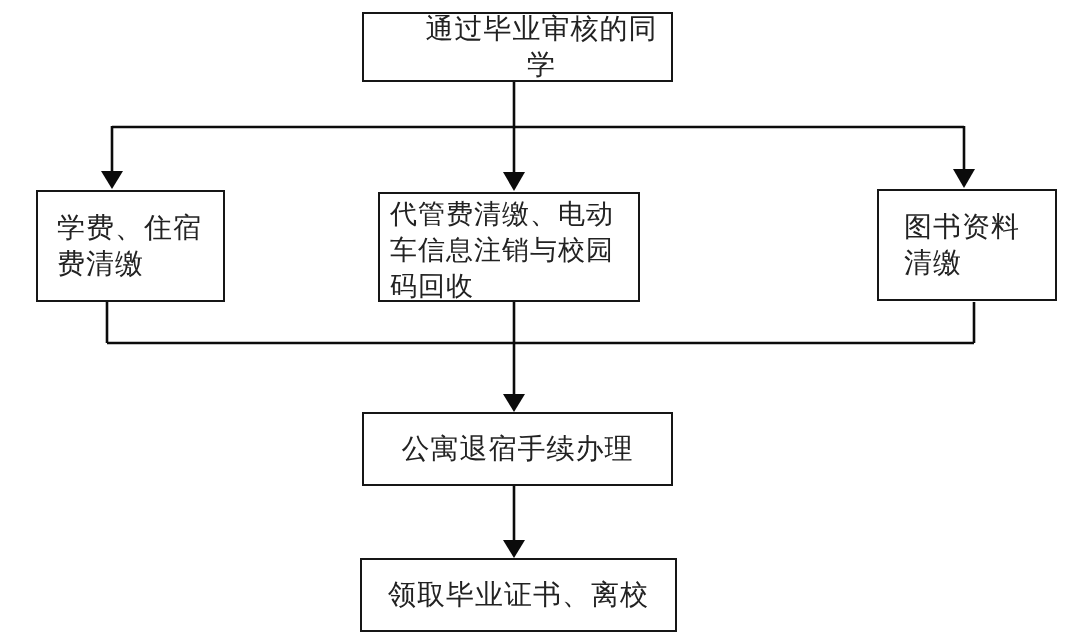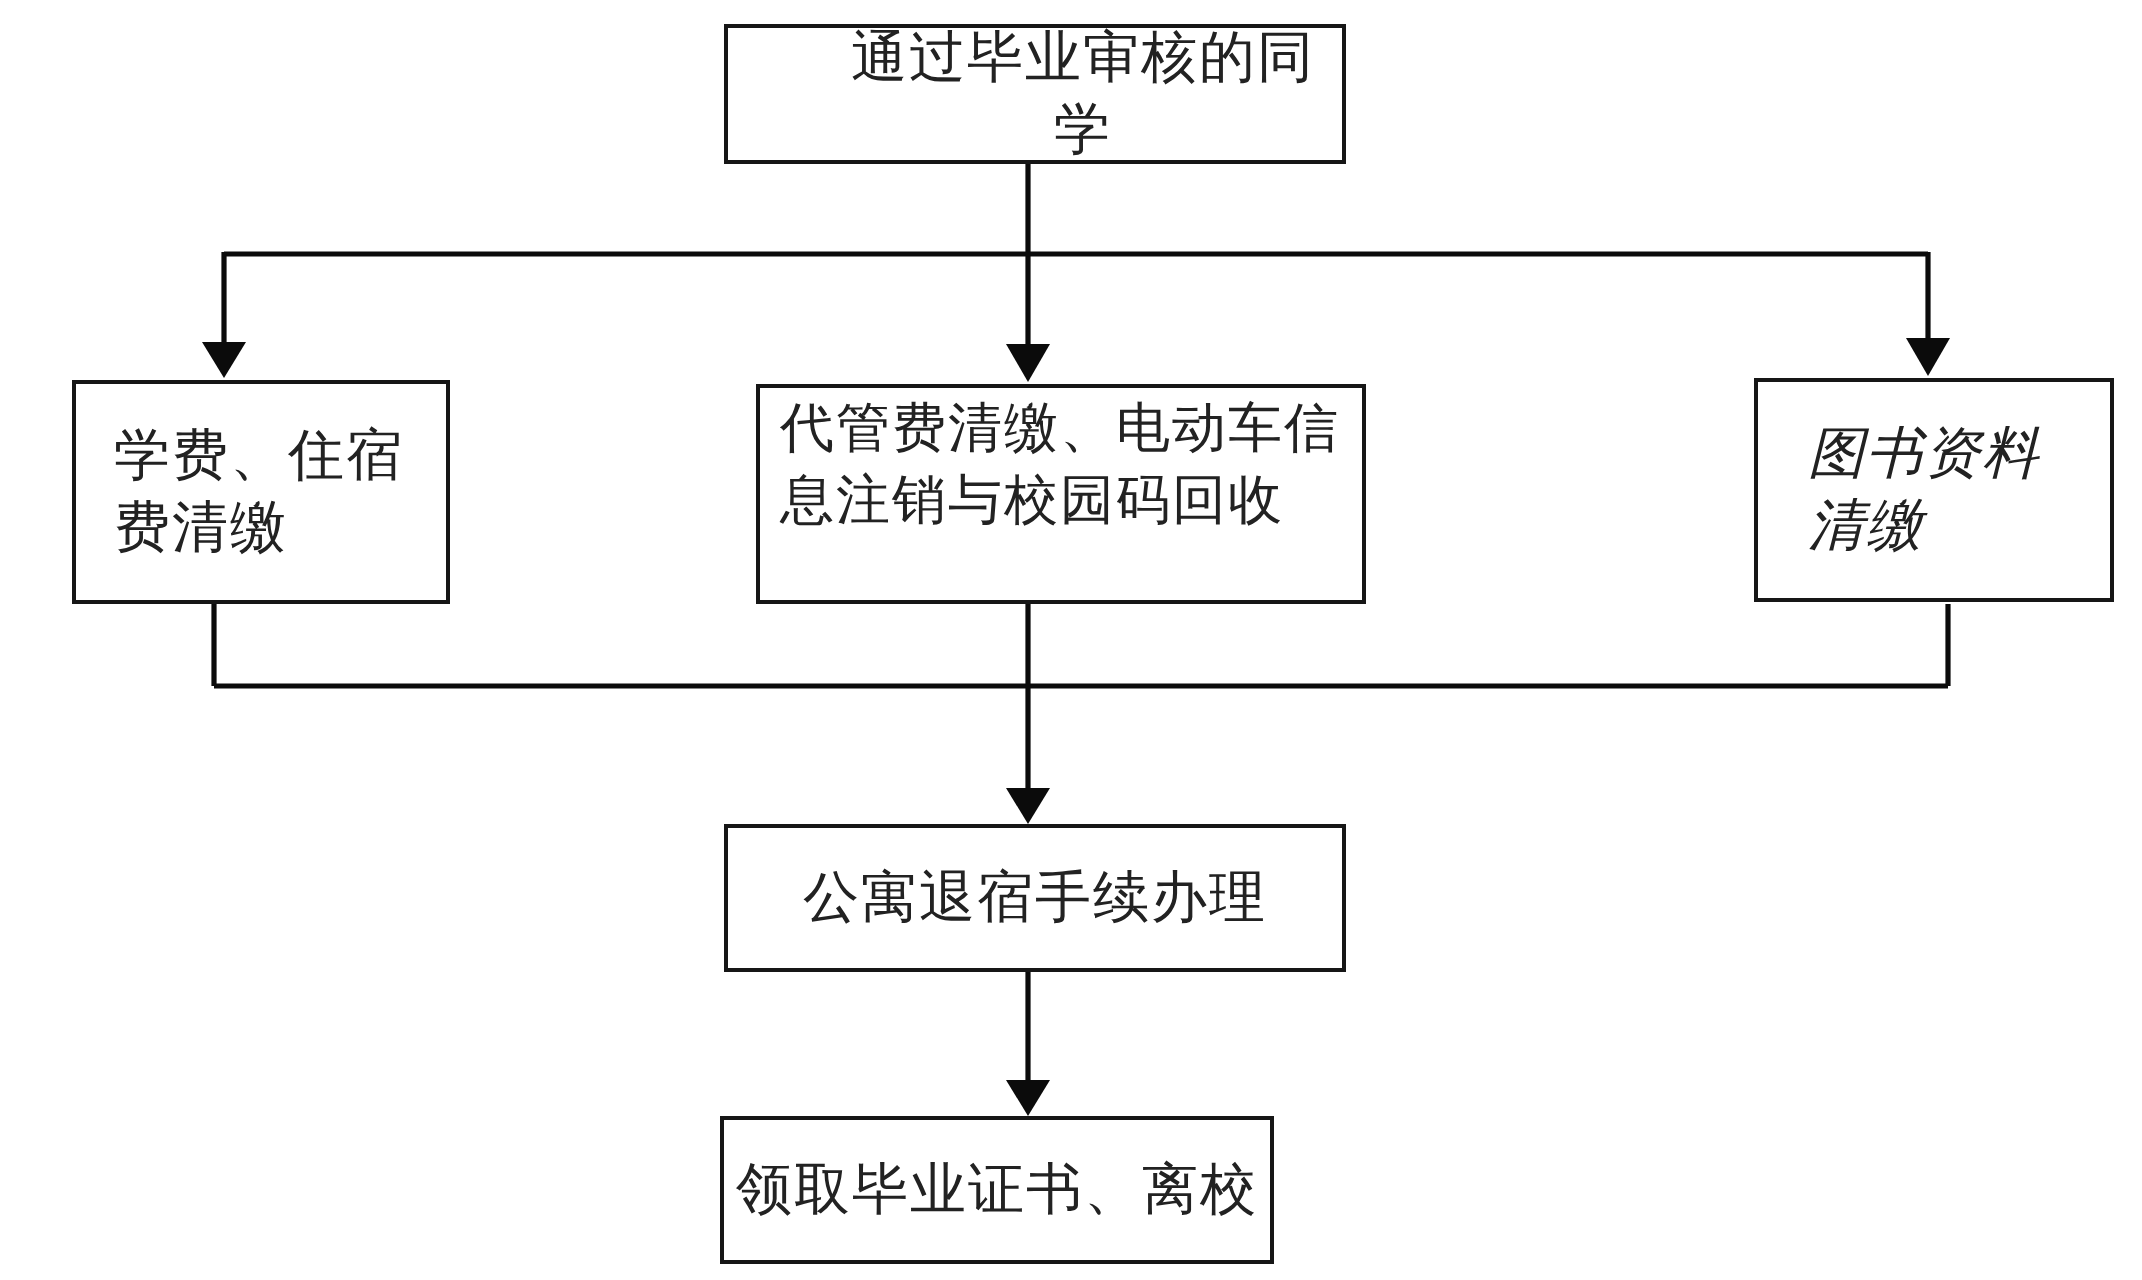--- a/index.html
+++ b/index.html
@@ -36,24 +36,24 @@
     font-size: 28px;
     line-height: 36px;
     display: flex;
     align-items: center;
     letter-spacing: 1px;
   }
   .node .node-label { display: block; width: 100%; }
   .node-centered { justify-content: center; text-align: center; }
   .node-start   { left: 362px; top: 12px;  width: 311px; height: 70px; padding-left: 48px; }
   .node-tuition { left: 36px;  top: 190px; width: 189px; height: 112px; padding: 0 16px 0 19px; }
-  .node-agency  { left: 378px; top: 192px; width: 305px; height: 110px; padding: 2px 9px 16px 10px; font-size: 27px; align-items: flex-start; }
-  .node-library { left: 877px; top: 189px; width: 180px; height: 112px; padding: 0 20px 0 25px; font-style: italic; }
+  .node-agency  { left: 378px; top: 192px; width: 262px; height: 110px; padding: 2px 9px 16px 10px; font-size: 27px; align-items: flex-start; }
+  .node-library { left: 877px; top: 189px; width: 180px; height: 112px; padding: 0 20px 0 25px; }
   .node-dorm    { left: 362px; top: 412px; width: 311px; height: 74px; }
-  .node-leave   { left: 360px; top: 558px; width: 277px; height: 74px; }
+  .node-leave   { left: 360px; top: 558px; width: 317px; height: 74px; }
 </style>
 </head>
 <body>
 
 <div class="canvas">
 
   <svg class="connectors" viewBox="0 0 1071 640" xmlns="http://www.w3.org/2000/svg" aria-hidden="true">
 
     <line x1="514" y1="82" x2="514" y2="174"></line>
     <polygon points="503,172 525,172 514,191"></polygon>

